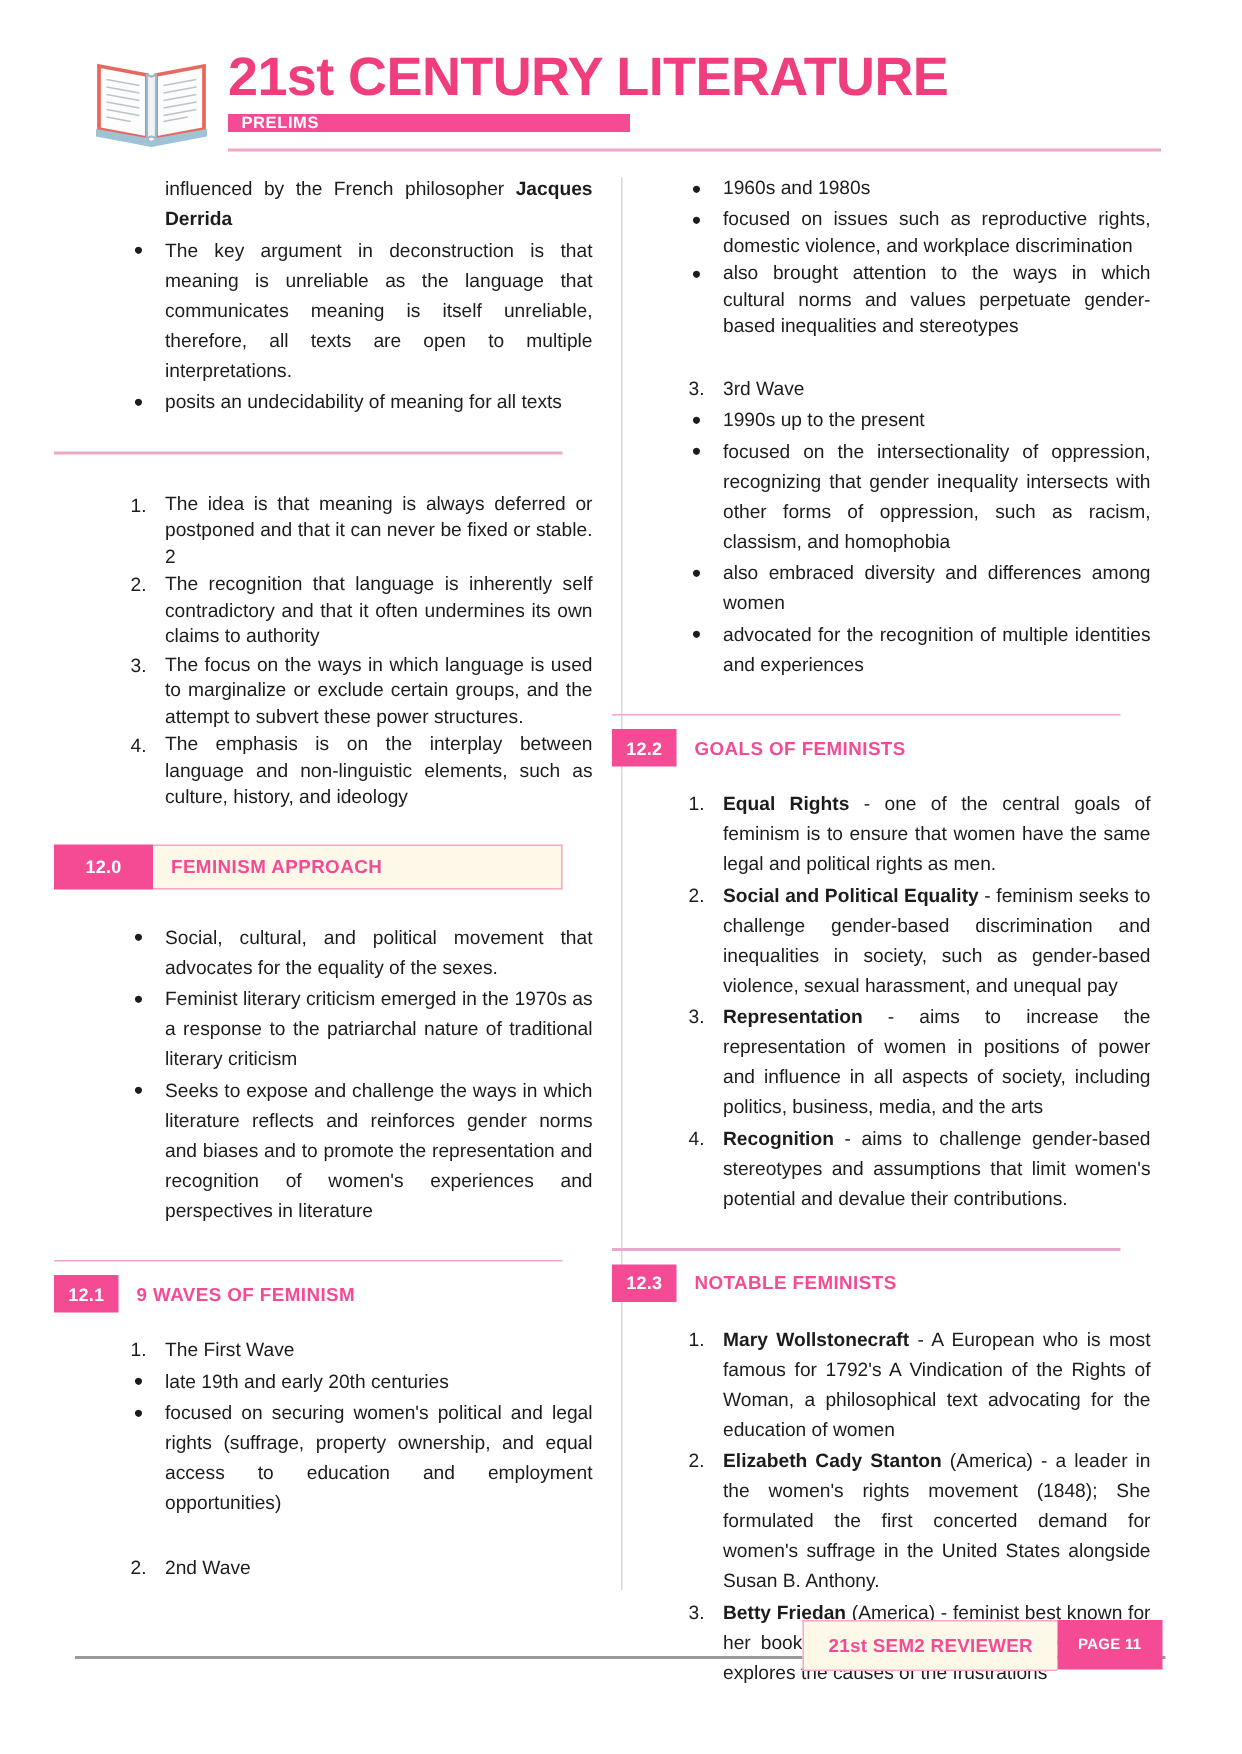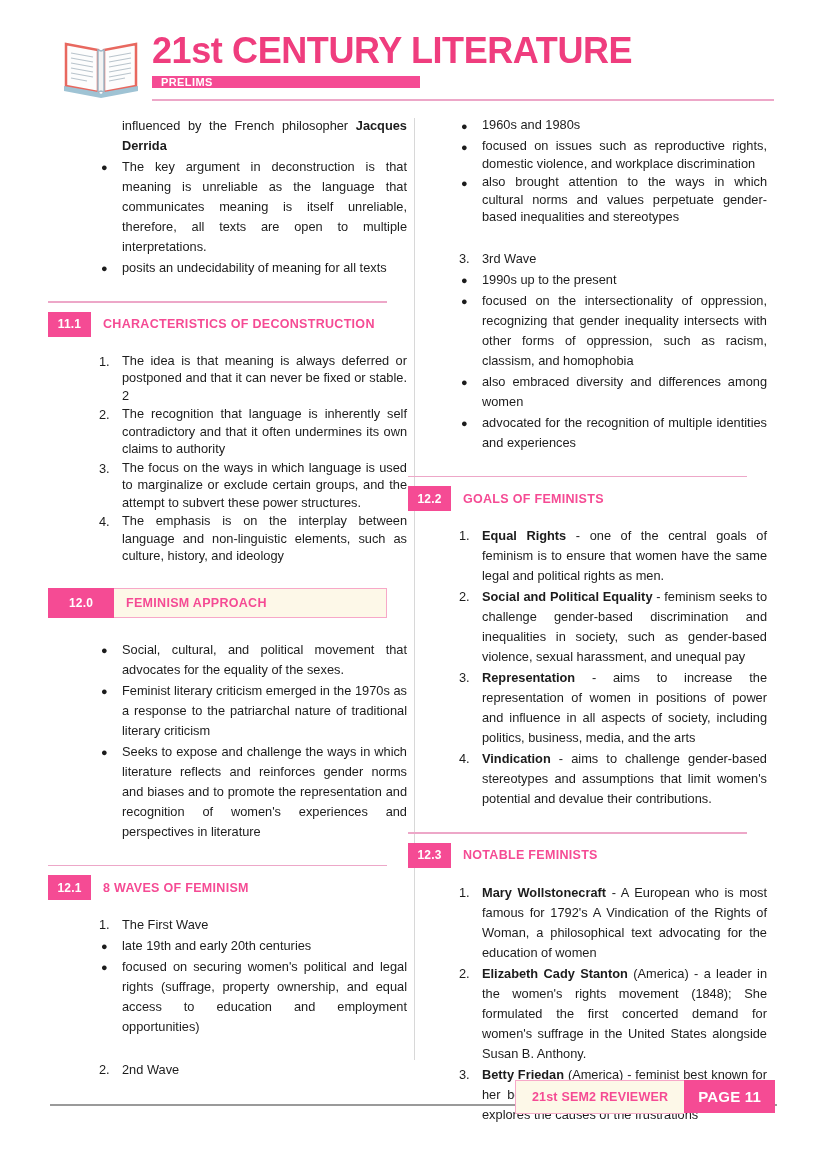--- a/index.html
+++ b/index.html
@@ -88,21 +88,21 @@
   }
 
   
   .col {
     position: absolute;
     top: 116px;
     width: 311px;
     font-size: 12.8px;
     color: #1c1c1c;
   }
-  .col-left  { left: 96px; }
+  .col-left  { left: 84px; }
   .col-right { left: 456px; }
 
   .col-divider {
     position: absolute;
     left: 414px;
     top: 118px;
     width: 1px;
     height: 942px;
     background: #d8d8d8;
   }
@@ -219,21 +219,21 @@
     font-weight: bold;
     letter-spacing: 0.2px;
     display: flex;
     align-items: center;
     padding: 16px 16px;
     box-sizing: border-box;
   }
   .footer-page {
     background: #f54b94;
     color: #ffffff;
-    font-size: 15px;
+    font-size: 10px;
     font-weight: bold;
     letter-spacing: 0.2px;
     display: flex;
     align-items: center;
     padding: 0 14px;
   }
 </style>
 </head>
 <body>
 
@@ -289,24 +289,20 @@
       <li class="li">
         <div class="li-marker bullet">●</div>
         <div class="li-body">posits an undecidability of meaning for all texts</div>
       </li>
     </ul>
 
     <div class="spacer-lg"></div>
 
     <div class="section">
       <div class="section-rule"></div>
-      <div class="section-head">
-        <div class="section-num">11.1</div>
-        <div class="section-title">CHARACTERISTICS OF DECONSTRUCTION</div>
-      </div>
     </div>
 
     <div class="spacer-md"></div>
 
     <ol class="nlist">
       <li class="li">
         <div class="li-marker">1.</div>
         <div class="li-body tight">The idea is that meaning is always deferred or postponed and that it can never be fixed or stable. 2</div>
       </li>
       <li class="li">
@@ -348,21 +344,21 @@
         <div class="li-body">Seeks to expose and challenge the ways in which literature reflects and reinforces gender norms and biases and to promote the representation and recognition of women's experiences and perspectives in literature</div>
       </li>
     </ul>
 
     <div class="spacer-lg"></div>
 
     <div class="section">
       <div class="section-rule"></div>
       <div class="section-head">
         <div class="section-num">12.1</div>
-        <div class="section-title">8 WAVES OF FEMINISM</div>
+        <div class="section-title">9 WAVES OF FEMINISM</div>
       </div>
     </div>
 
     <div class="spacer-md"></div>
 
     <ul class="blist">
       <li class="li">
         <div class="li-marker">1.</div>
         <div class="li-body">The First Wave</div>
       </li>
@@ -449,21 +445,21 @@
       <li class="li">
         <div class="li-marker">2.</div>
         <div class="li-body"><b>Social and Political Equality</b><span> - feminism seeks to challenge gender-based discrimination and inequalities in society, such as gender-based violence, sexual harassment, and unequal pay</span></div>
       </li>
       <li class="li">
         <div class="li-marker">3.</div>
         <div class="li-body"><b>Representation</b><span> - aims to increase the representation of women in positions of power and influence in all aspects of society, including politics, business, media, and the arts</span></div>
       </li>
       <li class="li">
         <div class="li-marker">4.</div>
-        <div class="li-body"><b>Vindication</b><span> - aims to challenge gender-based stereotypes and assumptions that limit women's potential and devalue their contributions.</span></div>
+        <div class="li-body"><b>Recognition</b><span> - aims to challenge gender-based stereotypes and assumptions that limit women's potential and devalue their contributions.</span></div>
       </li>
     </ol>
 
     <div class="spacer-lg"></div>
 
     <div class="section">
       <div class="section-rule"></div>
       <div class="section-head">
         <div class="section-num">12.3</div>
         <div class="section-title">NOTABLE FEMINISTS</div>

